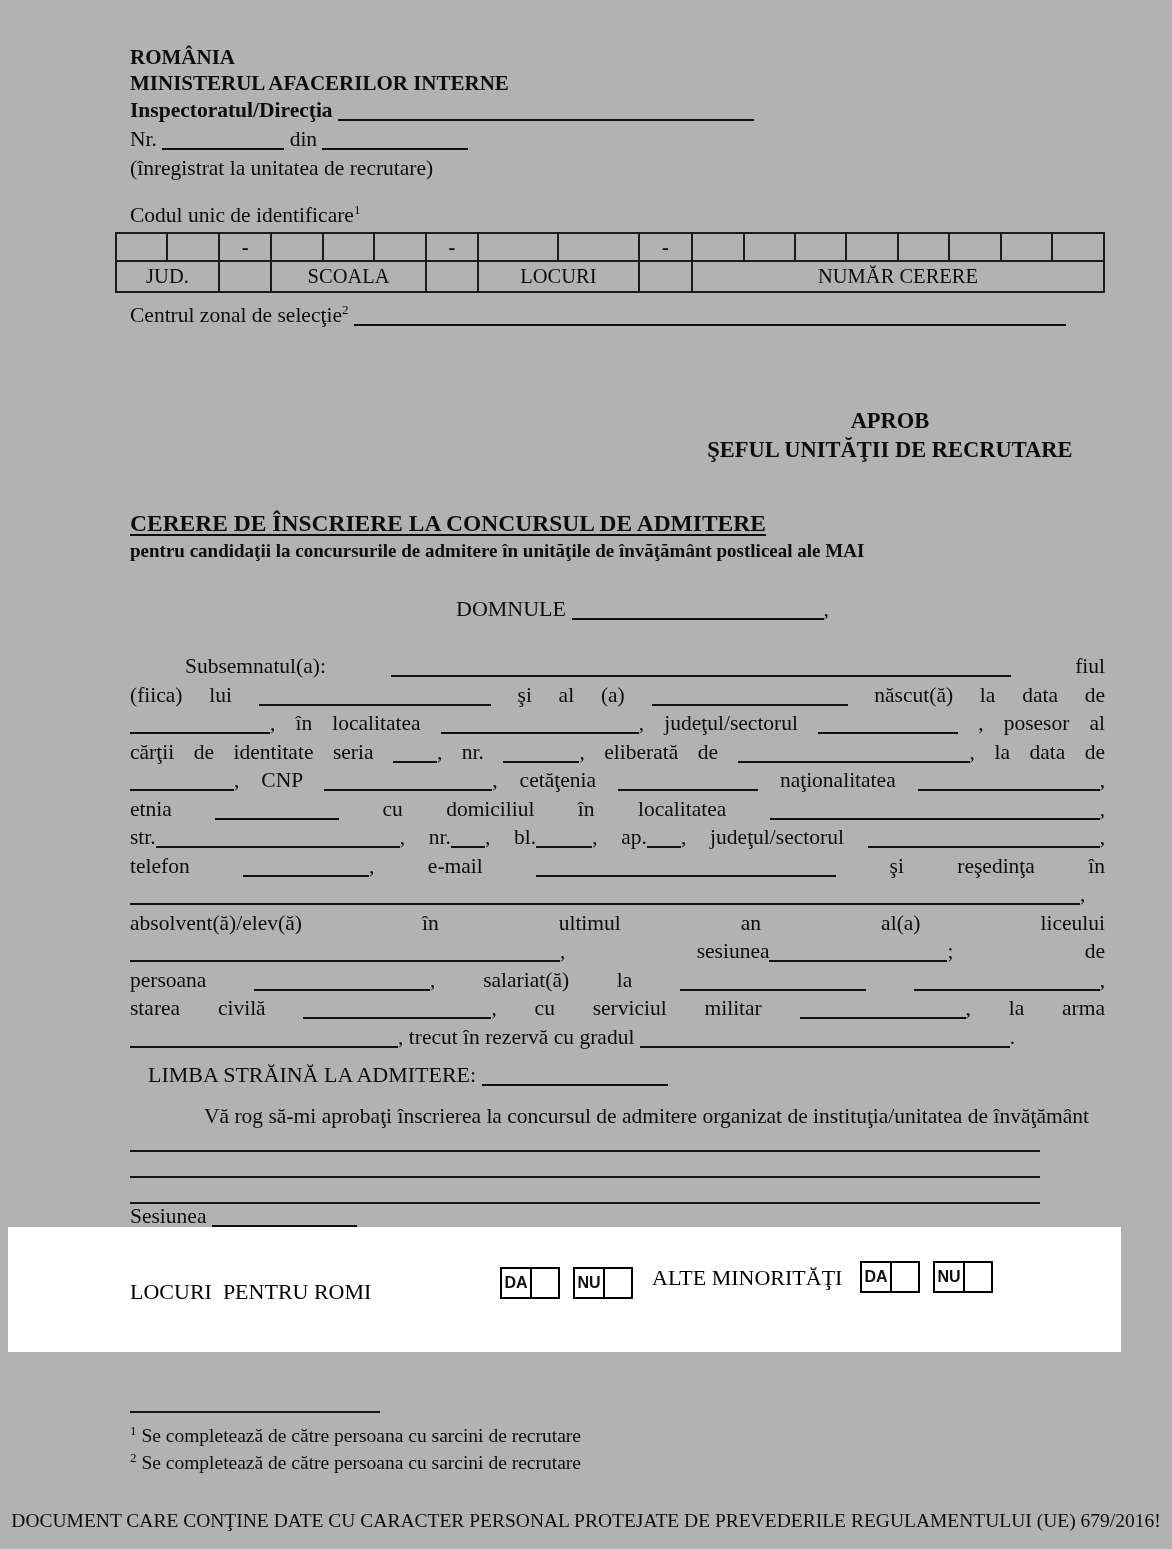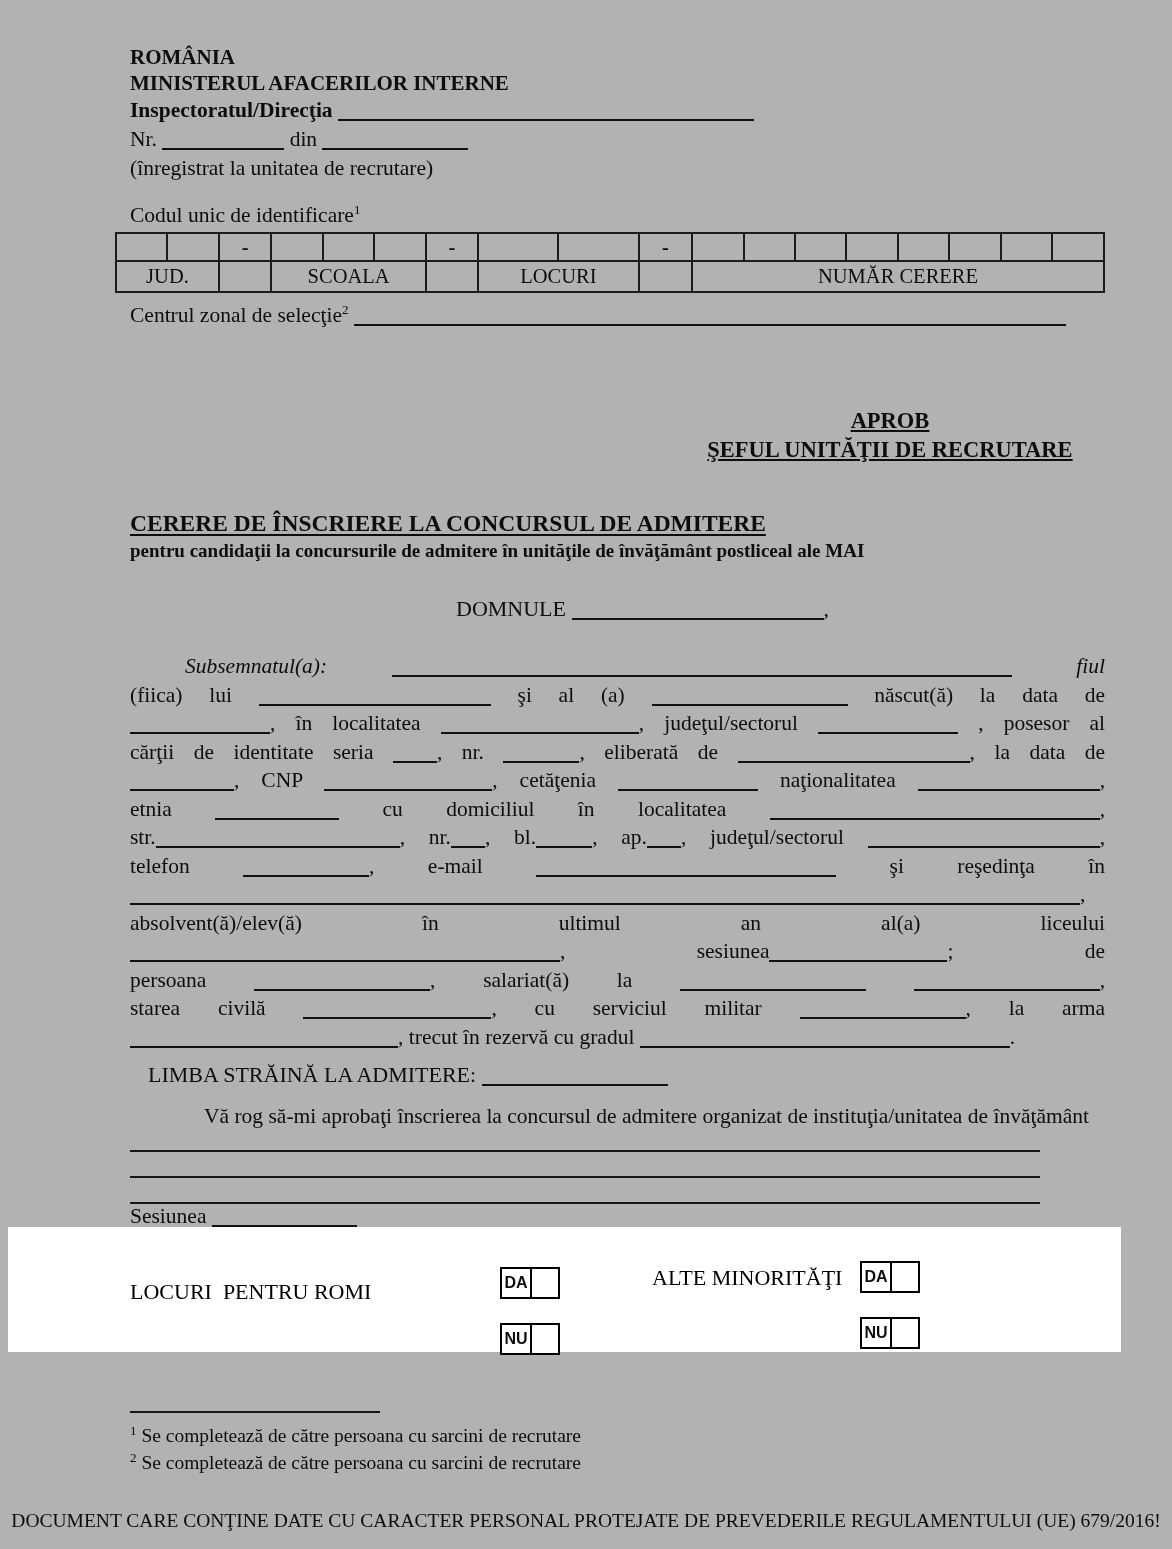--- a/index.html
+++ b/index.html
@@ -14,40 +14,40 @@
   .hdr .rl{font-size:21.5px;line-height:29px;font-weight:normal;}
   
   .cui-label{left:130px;top:203px;font-size:21.5px;}
   sup{font-size:13px;vertical-align:super;line-height:0;}
   table.cui{left:115px;top:232px;width:990px;border-collapse:collapse;table-layout:fixed;position:absolute;}
   table.cui td{border:2px solid #1c1c1c;text-align:center;font-size:20.5px;padding:0;}
   table.cui tr.r1 td{height:26px;font-weight:bold;}
   table.cui tr.r2 td{height:29px;}
   .centru{left:130px;top:303px;font-size:21.5px;}
   
-  .aprob{left:660px;top:406px;width:460px;text-align:center;font-weight:bold;font-size:22.5px;line-height:29px;text-decoration:underline;}
+  .aprob{left:660px;top:406px;width:460px;text-align:center;font-weight:bold;font-size:22.5px;line-height:29px;}
   
   .titleblk{left:130px;top:510px;width:975px;text-align:left;}
   .t-main{font-size:23.5px;font-weight:bold;text-decoration:underline;text-underline-offset:3px;}
   .t-sub{font-size:19px;font-weight:bold;margin-top:3px;}
   
   .domnule{left:130px;top:596px;width:975px;text-align:center;font-size:22px;padding-left:50px;box-sizing:border-box;}
   
   .bodypar{left:130px;top:652px;width:975px;font-size:21.5px;}
   .bline{line-height:28.5px;height:28.5px;white-space:nowrap;}
   .jline{text-align:justify;text-align-last:justify;white-space:normal;}
   
   .limba{left:148px;top:1062px;font-size:22px;}
   .varog{left:130px;top:1104px;width:975px;font-size:21.5px;text-indent:58px;text-align:center;}
   .fline{left:130px;width:910px;height:0;border-top:2px solid #161616;}
   .sesiunea{left:130px;top:1204px;font-size:21.5px;z-index:3;}
   
   .band{left:8px;top:1227px;width:1113px;height:125px;background:#ffffff;z-index:2;}
   .band .lbl{position:absolute;font-size:22px;white-space:pre;color:#000;}
-  .danu{position:absolute;display:flex;gap:24px;flex-direction:column;}
+  .danu{position:absolute;display:flex;gap:13px;}
   .dn-box{display:flex;border:2px solid #000;height:28px;background:#fff;}
   .dn-label{width:28px;display:flex;align-items:center;justify-content:center;
             font-family:"Liberation Sans", sans-serif;font-weight:bold;font-size:16px;border-right:2px solid #000;}
   .dn-cell{width:26px;}
   
   .fnsep{left:130px;top:1411px;width:250px;height:0;border-top:2px solid #161616;}
   .fn{left:130px;width:975px;font-size:19.5px;line-height:27px;}
   
   .footer{left:0;top:1510px;width:1172px;text-align:center;font-size:19.5px;}
 </style>
@@ -140,21 +140,21 @@
     <div class="t-main">CERERE DE ÎNSCRIERE LA CONCURSUL DE ADMITERE</div>
     <div class="t-sub">pentru candidaţii la concursurile de admitere în unităţile de învăţământ postliceal ale MAI</div>
   </div>
 
   <div class="abs domnule">
     <span>DOMNULE</span>
     <span class="blank" style="width:252px"></span><span>,</span>
   </div>
 
   <div class="abs bodypar" id="body-paragraph">
-      <div class="bline jline" style="padding-left: 55px; font-style: italic;"><span>Subsemnatul(a): </span><span class="blank" style="width: 620px;"></span><span> fiul</span></div>
+      <div class="bline jline" style="padding-left: 55px;"><span>Subsemnatul(a): </span><span class="blank" style="width: 620px;"></span><span> fiul</span></div>
       <div class="bline jline"><span>(fiica) lui </span><span class="blank" style="width: 232px;"></span><span> şi al (a) </span><span class="blank" style="width: 196px;"></span><span> născut(ă) la data de</span></div>
       <div class="bline jline"><span class="blank" style="width: 140px;"></span><span>, în localitatea </span><span class="blank" style="width: 198px;"></span><span>, judeţul/sectorul </span><span class="blank" style="width: 140px;"></span><span> , posesor al</span></div>
       <div class="bline jline"><span>cărţii de identitate seria </span><span class="blank" style="width: 44px;"></span><span>, nr. </span><span class="blank" style="width: 76px;"></span><span>, eliberată de </span><span class="blank" style="width: 232px;"></span><span>, la data de</span></div>
       <div class="bline jline"><span class="blank" style="width: 104px;"></span><span>, CNP </span><span class="blank" style="width: 168px;"></span><span>, cetăţenia </span><span class="blank" style="width: 140px;"></span><span> naţionalitatea </span><span class="blank" style="width: 182px;"></span><span>,</span></div>
       <div class="bline jline"><span>etnia </span><span class="blank" style="width: 124px;"></span><span> cu domiciliul în localitatea </span><span class="blank" style="width: 330px;"></span><span>,</span></div>
       <div class="bline jline"><span>str.</span><span class="blank" style="width: 244px;"></span><span>, nr.</span><span class="blank" style="width: 34px;"></span><span>, bl.</span><span class="blank" style="width: 56px;"></span><span>, ap.</span><span class="blank" style="width: 34px;"></span><span>, judeţul/sectorul </span><span class="blank" style="width: 232px;"></span><span>,</span></div>
       <div class="bline jline"><span>telefon </span><span class="blank" style="width: 126px;"></span><span>, e-mail </span><span class="blank" style="width: 300px;"></span><span> şi reşedinţa în</span></div>
       <div class="bline"><span class="blank" style="width: 950px;"></span><span>,</span></div>
       <div class="bline jline"><span>absolvent(ă)/elev(ă) în ultimul an al(a) liceului</span></div>
       <div class="bline jline"><span class="blank" style="width: 430px;"></span><span>, sesiunea</span><span class="blank" style="width: 178px;"></span><span>; de</span></div>

